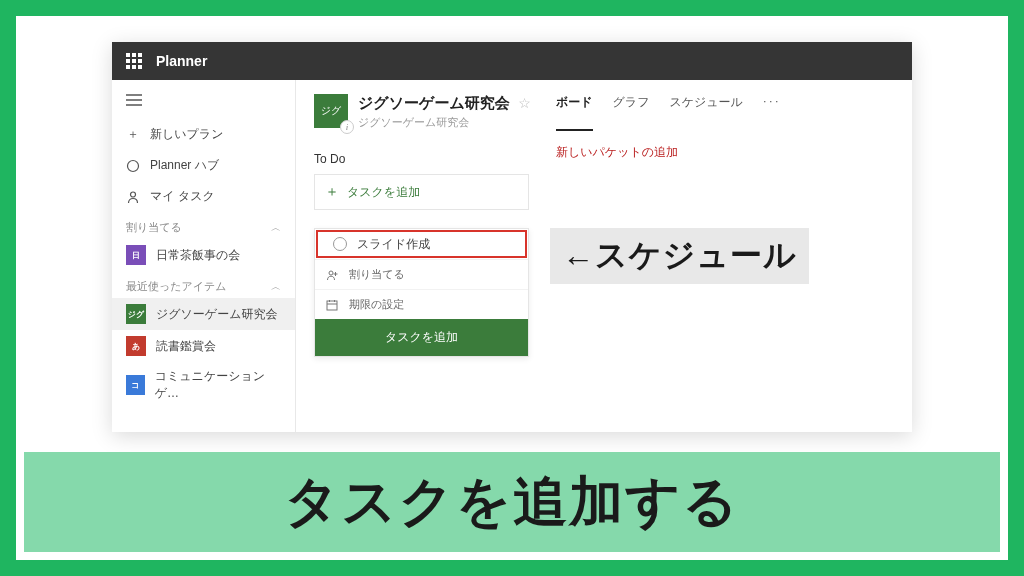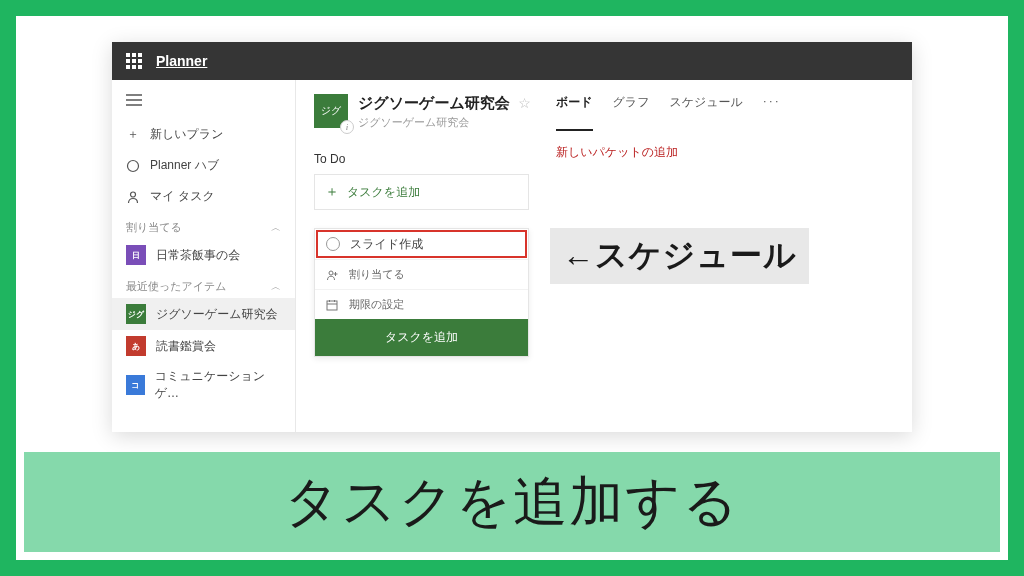--- a/index.html
+++ b/index.html
@@ -3,21 +3,21 @@
   <meta charset="utf-8">
   <style>
     * { margin: 0; padding: 0; box-sizing: border-box; font-family: "Segoe UI", "Meiryo", sans-serif; }
     body { width: 1024px; height: 576px; background: #1fb560; position: relative; }
     .frame { position: absolute; top: 8px; left: 8px; right: 8px; bottom: 8px; border: 8px solid #1fb560; background: #fff; }
     .app { position: absolute; top: 26px; left: 96px; right: 96px; height: 390px; background: #fff; box-shadow: 0 4px 20px rgba(0,0,0,0.15); overflow: hidden; }
     
     .topbar { height: 38px; background: #353535; color: #fff; display: flex; align-items: center; padding: 0 14px; }
     .waffle { width: 16px; height: 16px; display: grid; grid-template: repeat(3,1fr)/repeat(3,1fr); gap: 2px; margin-right: 14px; }
     .waffle span { background: #fff; }
-    .app-title { font-size: 14px; font-weight: 600; text-decoration: underline; }
+    .app-title { font-size: 14px; font-weight: 600; }
     
     .main { display: flex; height: calc(100% - 38px); }
     
     .sidebar { width: 184px; border-right: 1px solid #e8e8e8; padding-top: 10px; font-size: 12px; color: #444; }
     .hamburger { padding: 4px 14px 10px; }
     .hamburger svg { width: 16px; height: 12px; }
     .nav-item { display: flex; align-items: center; padding: 7px 14px; gap: 10px; cursor: pointer; }
     .nav-item .ico { width: 14px; height: 14px; display: flex; align-items: center; justify-content: center; color: #555; }
     .sect-head { display: flex; justify-content: space-between; align-items: center; padding: 8px 14px 4px; font-size: 11px; color: #888; }
     .chev { font-size: 10px; color: #888; }
@@ -42,31 +42,31 @@
     .tab.active { border-bottom: 2px solid #222; font-weight: 600; color: #222; }
     .ellipsis { letter-spacing: 2px; }
     
     .bucket-label { font-size: 12px; color: #333; margin-top: 22px; }
     .bucket2 { position: absolute; top: 64px; left: 260px; font-size: 12px; color: #b91c1c; }
     
     .add-card { border: 1px solid #e5e5e5; padding: 8px 10px; margin-top: 8px; width: 215px; font-size: 12px; color: #3b7c3b; display: flex; align-items: center; gap: 8px; cursor: pointer; }
     .plus { font-size: 14px; }
     
     .task-form { width: 215px; margin-top: 18px; border: 1px solid #e5e5e5; box-shadow: 0 2px 6px rgba(0,0,0,0.08); background: #fff; }
-    .name-row { border: 2px solid #d8342b; padding: 5px 8px; display: flex; align-items: flex-start; gap: 10px; margin:1px;}
+    .name-row { border: 2px solid #d8342b; padding: 5px 15px; display: flex; align-items: flex-start; gap: 10px; margin:1px;}
     .circle { width: 14px; height: 14px; border: 1.5px solid #999; border-radius: 50%; flex-shrink: 0; }
     .task-input { border: none; outline: none; font-size: 12px; color: #444; flex: 1; background: transparent; }
     .form-row { padding: 7px 10px; display: flex; align-items: center; gap: 10px; font-size: 11px; color: #666; border-top: 1px solid #f2f2f2; cursor: pointer; }
     .form-row .ico { width: 14px; display: flex; justify-content: center; }
     .add-btn { background: #3b7c3b; color: #fff; text-align: center; padding: 10px; font-size: 12px; cursor: pointer; }
     
     .annotation { position: absolute; top: 212px; left: 534px; background: #e8e8e8; padding: 6px 12px; font-size: 32px; font-weight: 900; color: #1a1a1a; letter-spacing: 1px; white-space: nowrap; }
     
     .caption { position: absolute; bottom: 8px; left: 8px; right: 8px; height: 100px; background: #85d9ab; display: flex; align-items: center; justify-content: center; }
-    .caption-text { font-size: 54px; font-weight: 400; color: #1a1a1a; letter-spacing: 2px; }
+    .caption-text { font-size: 54px; font-weight: 700; color: #1a1a1a; letter-spacing: 2px; }
   </style>
 </head>
 <body>
 
 <div class="frame">
   <div class="app">
     <div class="topbar">
       <div class="waffle">
           <span></span>
           <span></span>

